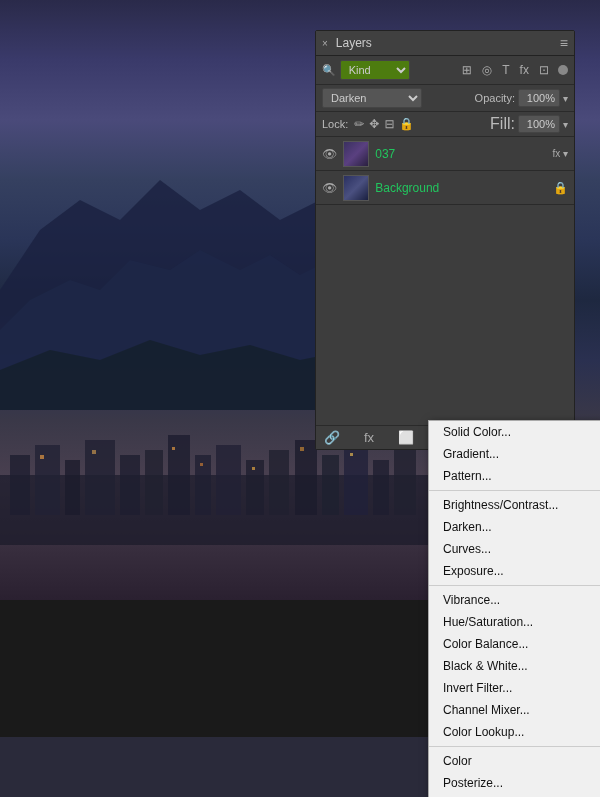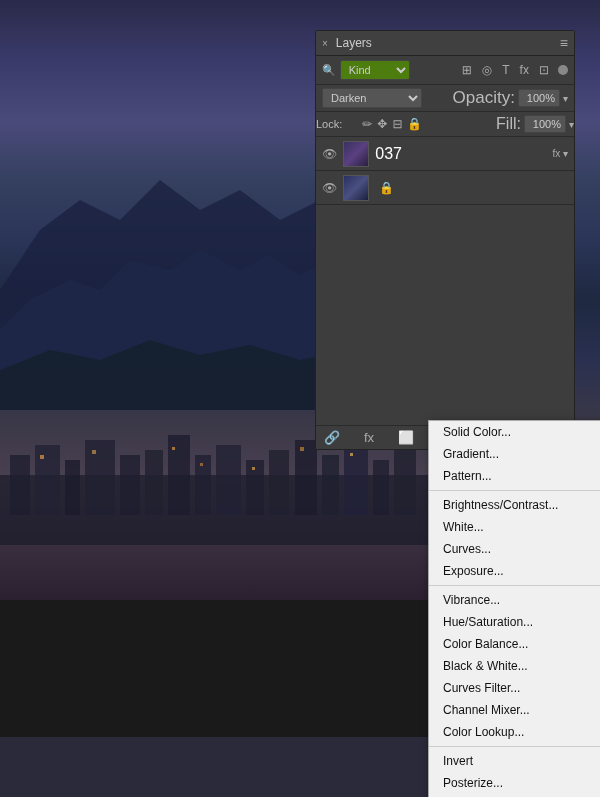--- a/index.html
+++ b/index.html
@@ -137,21 +137,21 @@
     }
 
     .opacity-group {
       display: flex;
       align-items: center;
       margin-left: auto;
       gap: 3px;
     }
 
     .opacity-label {
-      font-size: 17px;
+      font-size: 11px;
       color: #bbb;
     }
 
     .opacity-value {
       background: #555;
       border: 1px solid #444;
       color: #ccc;
       font-size: 11px;
       padding: 2px 4px;
       border-radius: 2px;
@@ -161,24 +161,24 @@
 
     .select-arrow {
       color: #aaa;
       font-size: 10px;
     }
 
     
     .lock-row {
       display: flex;
       align-items: center;
-      padding: 3px 0;
+      padding: 3px 6px;
       background: #3d3d3d;
       border-bottom: 1px solid #2a2a2a;
-      gap: 20px;
+      gap: 6px;
       justify-content: space-between;
     }
 
     .lock-label {
       font-size: 11px;
       color: #bbb;
     }
 
     .lock-icons {
       display: flex;
@@ -256,22 +256,22 @@
       top: 0; left: 0; right: 0; bottom: 0;
       display: flex;
       align-items: center;
       justify-content: center;
       color: #aaa;
       font-size: 8px;
     }
 
     .layer-name {
       flex: 1;
-      font-size: 16px;
-      color: #ffffff;
+      font-size: 12px;
+      color: #22c55e;
     }
 
     .layer-fx {
       color: #aaa;
       font-size: 10px;
       margin-left: 4px;
     }
 
     .layer-lock {
       color: #aaa;
@@ -434,20 +434,21 @@
     <div class="layer-thumb layer-thumb-037">
       <div class="thumb-overlay"></div>
     </div>
     <span class="layer-name">037</span>
     <span class="layer-fx">fx ▾</span>
   </div>
 
   <div class="layer-row">
     <span class="eye-icon">👁</span>
     <div class="layer-thumb layer-thumb-bg"></div>
+    <span class="layer-name">Background</span>
     <span class="layer-lock">🔒</span>
   </div>
 
   <div style="height: 220px; background: #3d3d3d;"></div>
 
   <div class="panel-toolbar">
     <span class="toolbar-icon">🔗</span>
     <span class="toolbar-icon">fx</span>
     <span class="toolbar-icon">⬜</span>
     <span class="toolbar-icon">◑</span>
@@ -465,21 +466,21 @@
     <span>Gradient...</span>
   </div>
   <div class="menu-item">
     <span>Pattern...</span>
   </div>
   <div class="menu-separator"></div>
   <div class="menu-item">
     <span>Brightness/Contrast...</span>
   </div>
   <div class="menu-item">
-    <span>White...</span>
+    <span>Darken...</span>
   </div>
   <div class="menu-item">
     <span>Curves...</span>
   </div>
   <div class="menu-item">
     <span>Exposure...</span>
   </div>
   <div class="menu-separator"></div>
   <div class="menu-item">
     <span>Vibrance...</span>
@@ -487,31 +488,31 @@
   <div class="menu-item">
     <span>Hue/Saturation...</span>
   </div>
   <div class="menu-item">
     <span>Color Balance...</span>
   </div>
   <div class="menu-item">
     <span>Black &amp; White...</span>
   </div>
   <div class="menu-item">
-    <span>Curves Filter...</span>
+    <span>Invert Filter...</span>
   </div>
   <div class="menu-item">
     <span>Channel Mixer...</span>
   </div>
   <div class="menu-item">
     <span>Color Lookup...</span>
   </div>
   <div class="menu-separator"></div>
   <div class="menu-item">
-    <span>Invert</span>
+    <span>Color</span>
   </div>
   <div class="menu-item">
     <span>Posterize...</span>
   </div>
   <div class="menu-item">
     
   </div>
 
 </div>
 

